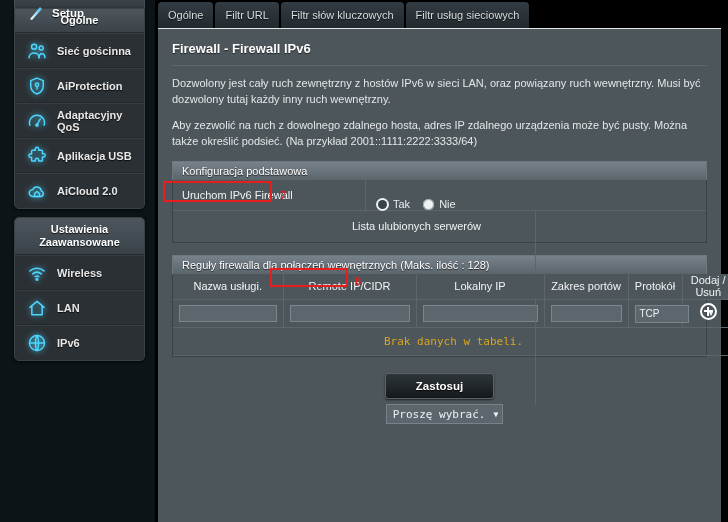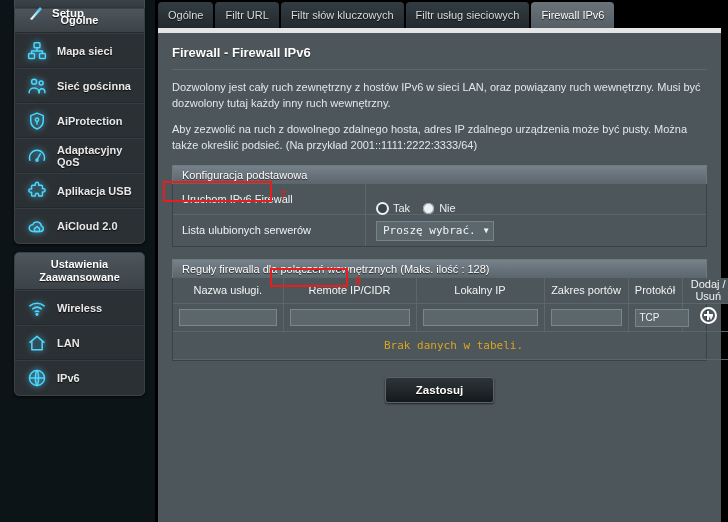--- a/index.html
+++ b/index.html
@@ -88,21 +88,21 @@
   }
   .tab.active {
     color: #ffffff;
     background: linear-gradient(180deg,#6a7378 0%, #545e64 100%);
     font-weight: normal;
   }
 
   #panel {
     position: absolute; left: 3px; top: 28px; width: 563px; height: 494px;
     background: #4c565b;
-    border-top: 5px solid #e5e5e5;
+    border-top: 1px solid #e5e5e5;
     padding: 12px 14px 0 14px;
   }
   .page-title {
     color: #ffffff; font-size: 13px; font-weight: bold;
     padding-bottom: 9px;
     border-bottom: 1px solid #5d676c;
     text-shadow: 0 1px 1px rgba(0,0,0,.6);
   }
   .desc {
     color: #e3e7e9; font-size: 11px; line-height: 16px;
@@ -116,21 +116,21 @@
     background: linear-gradient(180deg,#77818a 0%, #5b656c 100%);
     color: #ffffff; font-size: 11px; font-weight: normal;
     padding-left: 9px;
     border: 1px solid #6e787f;
     border-bottom: none;
     text-shadow: 0 1px 1px rgba(0,0,0,.7);
   }
   .sec-body { border: 1px solid #39424a; border-top: none; background: #4c565b; }
 
   .frow { display: flex; align-items: center; height: 31px; border-bottom: 1px solid #5c666c; }
-  .frow:last-child { border-bottom: none; }
+  .frow:last-child { border-bottom: none; flex-direction: column; }
   .flabel {
     width: 193px; flex: 0 0 193px;
     color: #f0f3f4; font-size: 11px;
     padding-left: 9px;
     border-right: 1px solid #5c666c;
     height: 31px; line-height: 31px;
     position: relative;
   }
   .fval { padding-left: 10px; display:flex; align-items:center; }
 
@@ -260,31 +260,20 @@
       </span>
       <span>Setup</span>
     </div>
 
     <div id="side-groups">
         <div class="side-group first">
           <div class="group-head">Ogólne</div>
           <div class="side-item">
             <span class="ico">
               <svg width="20" height="20" viewBox="0 0 24 24" fill="none" stroke="#4dd6ff" stroke-width="1.8" stroke-linecap="round" stroke-linejoin="round">
-                <rect x="8.5" y="2" width="7" height="6" rx="1"></rect>
-                <rect x="2" y="15" width="7" height="6" rx="1"></rect>
-                <rect x="15" y="15" width="7" height="6" rx="1"></rect>
-                <path d="M12 8v4M5.5 15v-3h13v3"></path>
-              </svg>
-            </span>
-            <span>Mapa sieci</span>
-          </div>
-          <div class="side-item">
-            <span class="ico">
-              <svg width="20" height="20" viewBox="0 0 24 24" fill="none" stroke="#4dd6ff" stroke-width="1.8" stroke-linecap="round" stroke-linejoin="round">
                 <circle cx="8.5" cy="7" r="3"></circle>
                 <path d="M2.5 20c0-3.3 2.7-5.5 6-5.5s6 2.2 6 5.5"></path>
                 <circle cx="17" cy="8.5" r="2.4"></circle>
                 <path d="M14.5 20c0-2.8 1.4-4.6 3.5-4.6 2 0 3.5 1.8 3.5 4.6"></path>
               </svg>
             </span>
             <span>Sieć gościnna</span>
           </div>
           <div class="side-item">
             <span class="ico">
@@ -361,21 +350,20 @@
       </div>
   </div>
 
   <div id="main">
 
     <div id="tabbar">
         <div class="tab">Ogólne</div>
         <div class="tab">Filtr URL</div>
         <div class="tab">Filtr słów kluczowych</div>
         <div class="tab">Filtr usług sieciowych</div>
-        <div class="tab active">Firewall IPv6</div>
       </div>
 
     <div id="panel">
 
       <div class="page-title">Firewall - Firewall IPv6</div>
       <div class="desc">Dozwolony jest cały ruch zewnętrzny z hostów IPv6 w sieci LAN, oraz powiązany ruch wewnętrzny. Musi być dozwolony tutaj każdy inny ruch wewnętrzny.</div>
       <div class="desc p2">Aby zezwolić na ruch z dowolnego zdalnego hosta, adres IP zdalnego urządzenia może być pusty. Można także określić podsieć. (Na przykład 2001::1111:2222:3333/64)</div>
 
       <div class="sec-head">Konfiguracja podstawowa</div>
       <div class="sec-body">

